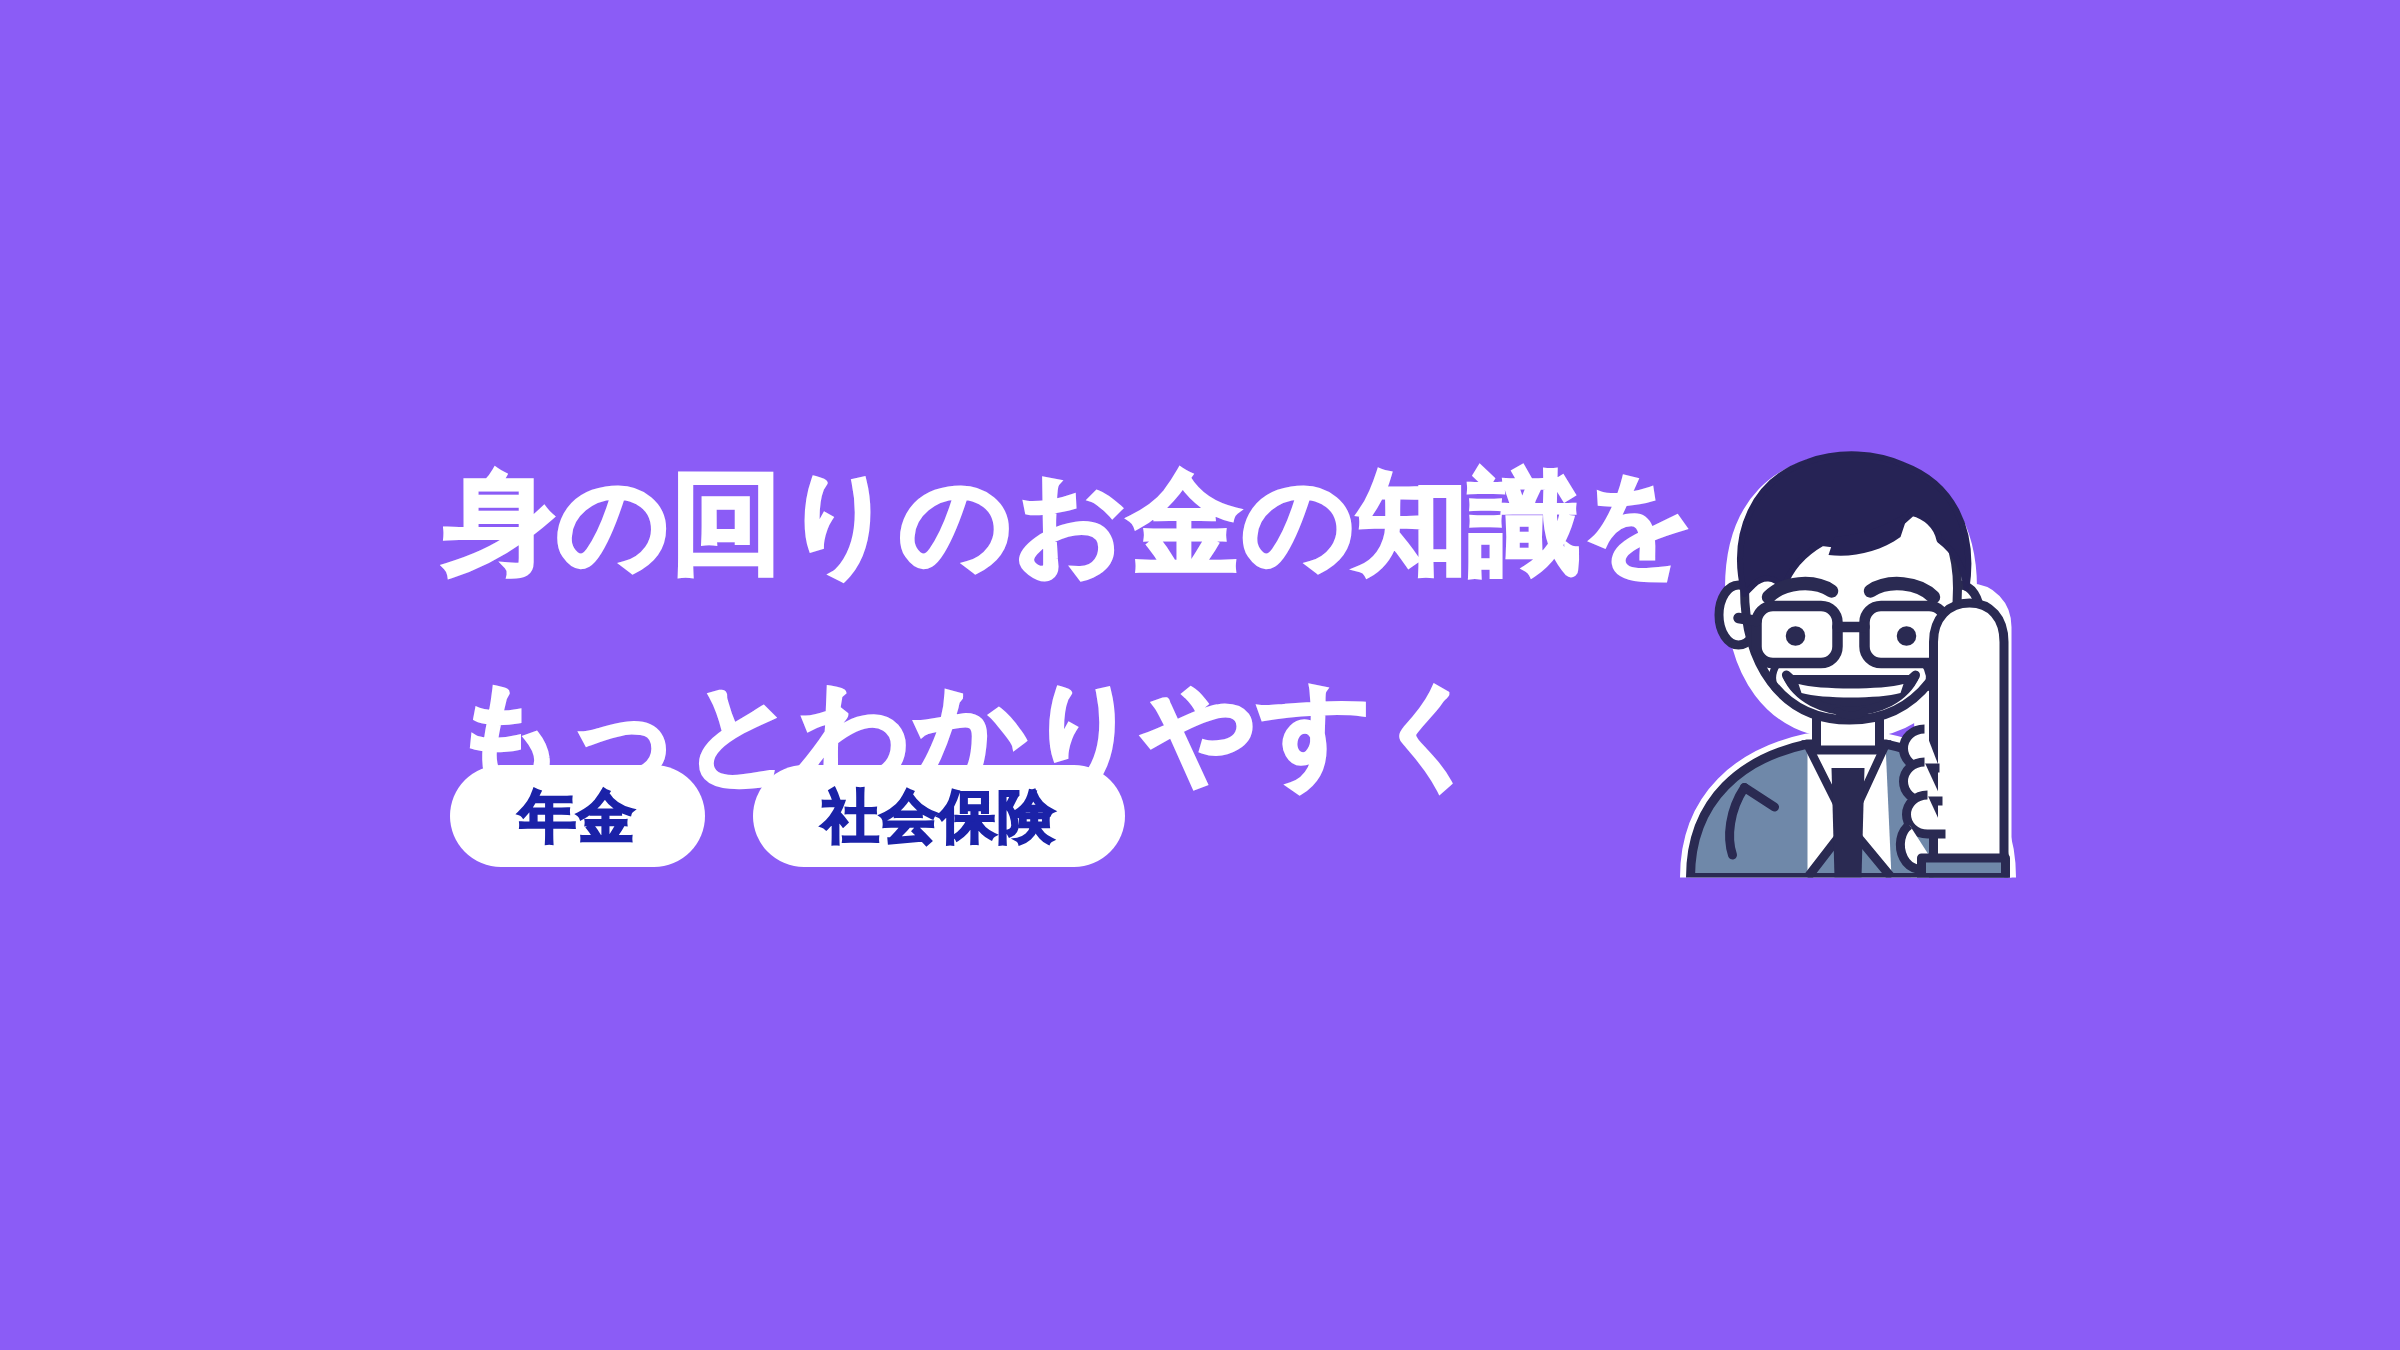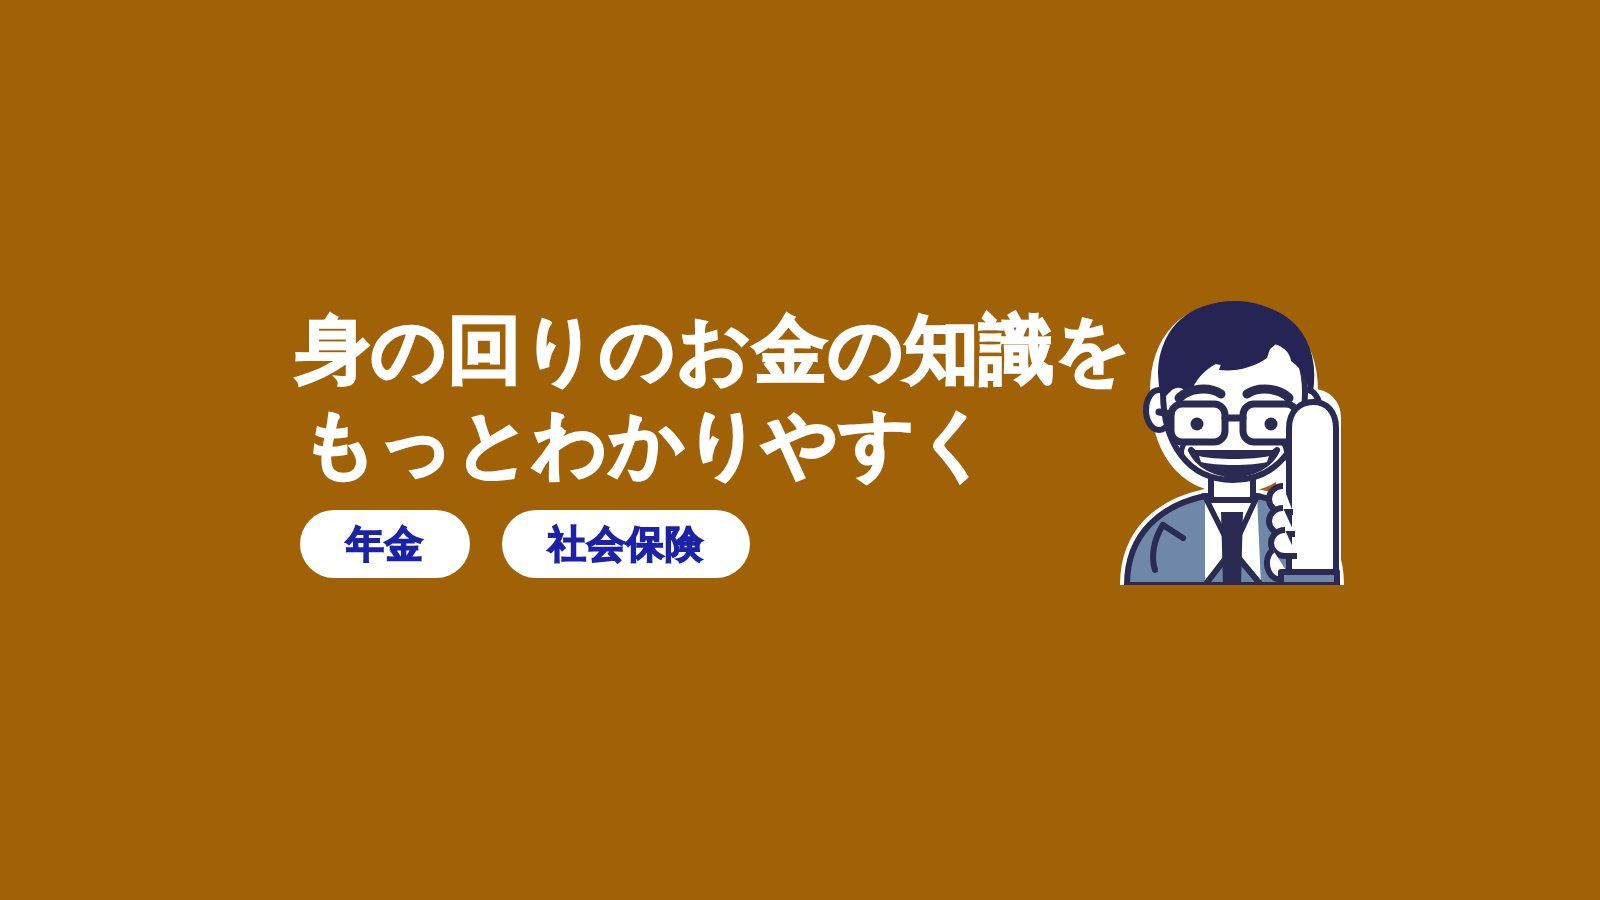--- a/index.html
+++ b/index.html
@@ -12,21 +12,21 @@
 
   body {
     background: #1611a8;
     font-family: "DejaVu Sans", "Liberation Sans", sans-serif;
     position: relative;
   }
 
   #banner {
     position: absolute;
     inset: 0;
-    background: #a16207;
+    background: #8b5cf6;
   }
 
   
   .headline {
     position: absolute;
     left: 296px;
     top: 302px;
     width: 840px;
   }
 
@@ -36,20 +36,21 @@
     font-weight: 700;
     font-size: 74px;
     line-height: 94px;
     letter-spacing: 1px;
     white-space: nowrap;
     -webkit-text-stroke: 2.5px #ffffff;
   }
 
   .headline-line.line-2 {
     padding-left: 6px;
+    margin-top: 46px;
   }
 
   
   .tag-row {
     position: absolute;
     left: 300px;
     top: 510px;
     display: flex;
     align-items: center;
     gap: 32px;

